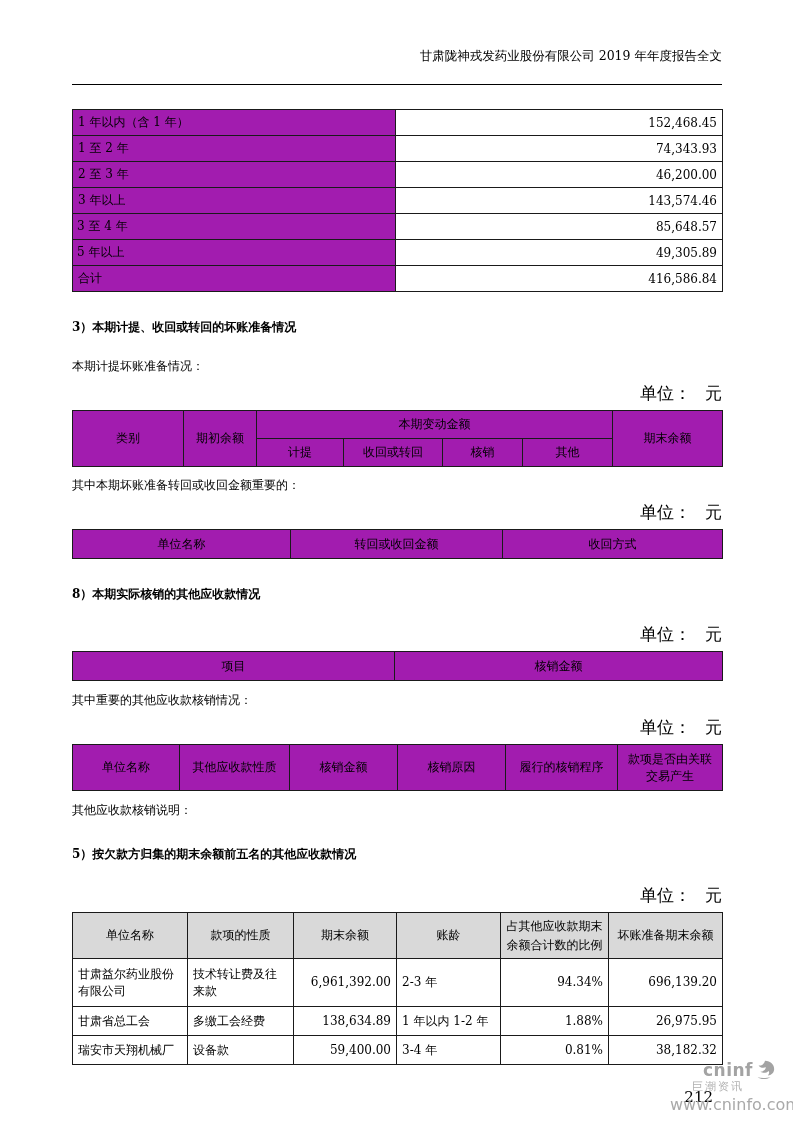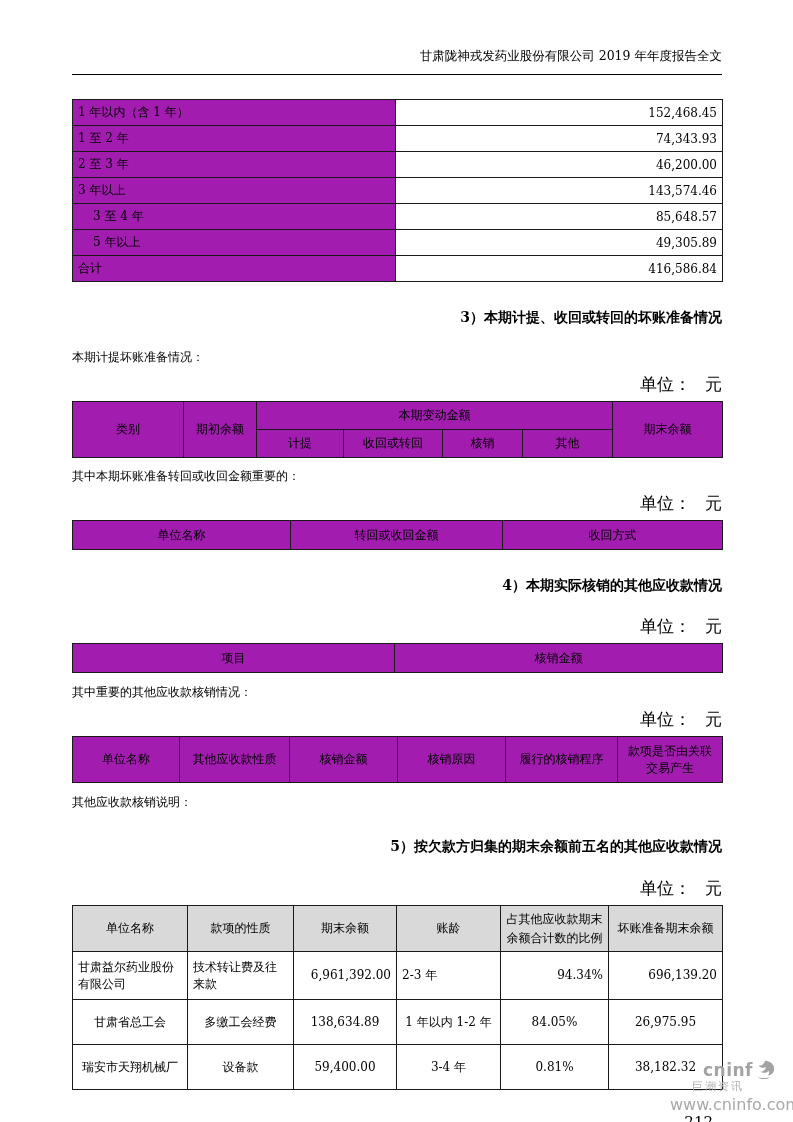--- a/index.html
+++ b/index.html
@@ -6,50 +6,50 @@
   html, body { background: #ffffff; }
   body {
     width: 793px; height: 1122px;
     font-family: "DejaVu Serif", "Liberation Serif", serif;
     color: #000; position: relative; overflow: hidden;
   }
   .page { position: relative; width: 793px; height: 1122px; }
   .content { margin-left: 72px; width: 650px; }
 
   
-  .doc-header { padding-top: 48px; border-bottom: 1.5px solid #000; padding-bottom: 10px; }
+  .doc-header { padding-top: 48px; border-bottom: 1.5px solid #000; padding-bottom: 20px; }
   .doc-header .title { text-align: right; font-size: 12.5px; line-height: 16px; }
 
   
   table { border-collapse: collapse; width: 650px; table-layout: fixed; font-size: 12px; }
   td, th { border: 1px solid #1a1a1a; padding: 2px 5px; vertical-align: middle; font-weight: normal; }
   .shade { background: #a21caf; }
   .num { text-align: right; font-family: "DejaVu Serif", serif; }
 
   
   .aging-table { margin-top: 24px; }
   .aging-table td { height: 26px; }
   .aging-table .lbl { text-align: left; }
-  .aging-table tr.indent .lbl { padding-left: 20px; }
-
-  .sec-heading { font-weight: bold; font-size: 14px; margin-top: 27px; text-align: right; }
+  .aging-table tr.indent .lbl { padding-left: 4px; }
+
+  .sec-heading { font-weight: bold; font-size: 12px; margin-top: 27px; }
   .para { font-size: 12px; margin-top: 22px; }
   .unit-line { font-size: 17px; text-align: right; margin-top: 7px; margin-bottom: 5px; }
   .unit-line .unit-value { margin-left: 14px; }
 
   .provision-table td { height: 28px; text-align: center; }
   .simple-header-table { margin-top: 1px; }
   .simple-header-table td { height: 29px; text-align: center; }
 
   .writeoff-important-table td { height: 46px; text-align: center; line-height: 17px; }
 
   .top5-table th { height: 46px; text-align: center; line-height: 19px; background: #d9d9d9; }
   .top5-table td { line-height: 17px; }
   .top5-table tr.r0 td { height: 48px; }
-  .top5-table tr.r1 td, .top5-table tr.r2 td { height: 45px; text-align: center; }
+  .top5-table tr.r1 td, .top5-table tr.r2 td { height: 29px; }
 
   .page-number { text-align: right; font-size: 15px; margin-top: 23px; padding-right: 9px; }
 
   .cninfo-logo {
     position: absolute; right: 3px; bottom: 8px; width: 120px;
     color: #a9a9a9; text-align: center;
   }
   .cninfo-logo .brand-row { display: flex; align-items: center; justify-content: flex-end; padding-right: 14px; }
   .cninfo-logo .brand {
     font-family: "DejaVu Sans", "Liberation Sans", sans-serif;
@@ -151,21 +151,21 @@
         </colgroup>
       <tbody>
           <tr>
         <td class="shade">单位名称</td>
         <td class="shade">转回或收回金额</td>
         <td class="shade">收回方式</td>
       </tr>
     </tbody>
       </table>
 
-    <div class="sec-heading">4）本期实际核销的其他应收款情况</div>
+    <div class="sec-heading">8）本期实际核销的其他应收款情况</div>
     <div class="unit-line" style="margin-top:20px;">
       <span>单位：</span><span class="unit-value">元</span>
     </div>
 
     <table class="simple-header-table">
       <colgroup>
           <col style="width:322px">
           <col style="width:328px">
         </colgroup>
       <tbody>
@@ -233,21 +233,21 @@
         <td class="num">6,961,392.00</td>
         <td>2-3 年</td>
         <td class="num">94.34%</td>
         <td class="num">696,139.20</td>
       </tr>
       <tr class="r1">
         <td>甘肃省总工会</td>
         <td>多缴工会经费</td>
         <td class="num">138,634.89</td>
         <td>1 年以内 1-2 年</td>
-        <td class="num">84.05%</td>
+        <td class="num">1.88%</td>
         <td class="num">26,975.95</td>
       </tr>
       <tr class="r2">
         <td>瑞安市天翔机械厂</td>
         <td>设备款</td>
         <td class="num">59,400.00</td>
         <td>3-4 年</td>
         <td class="num">0.81%</td>
         <td class="num">38,182.32</td>
       </tr>

